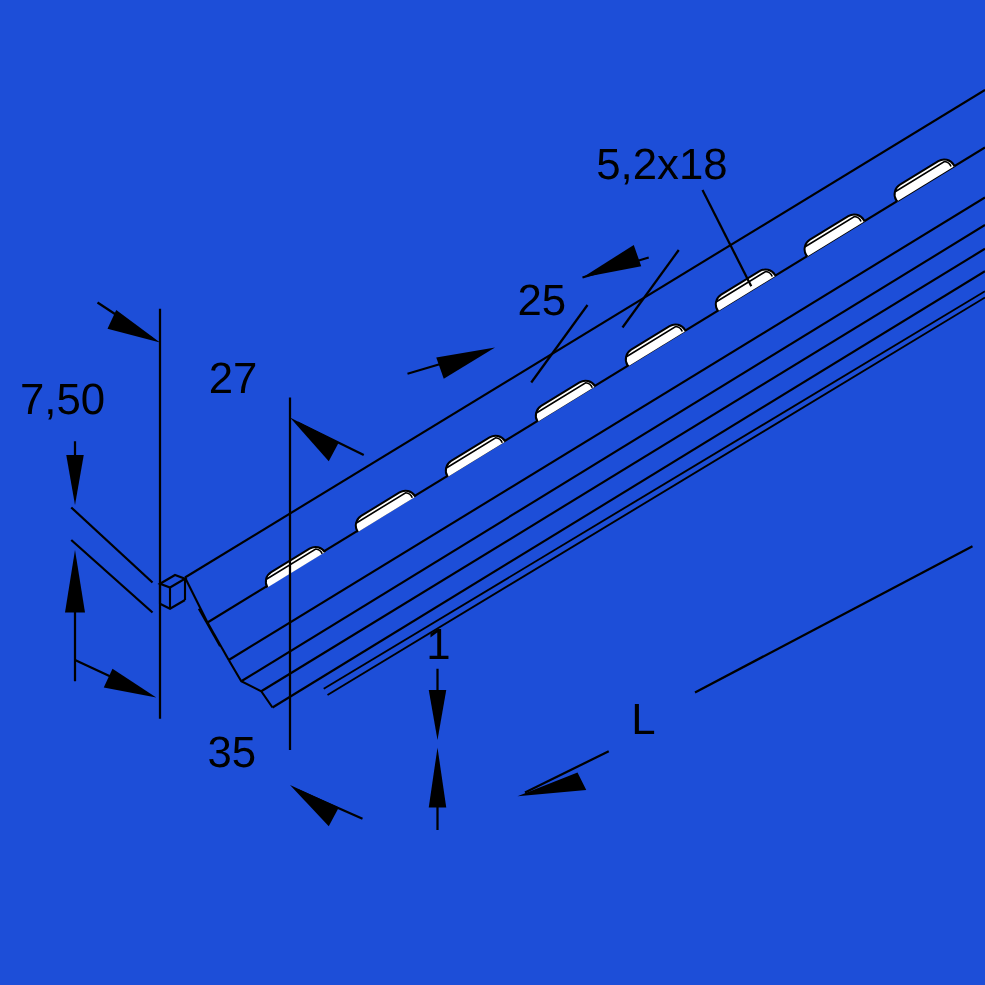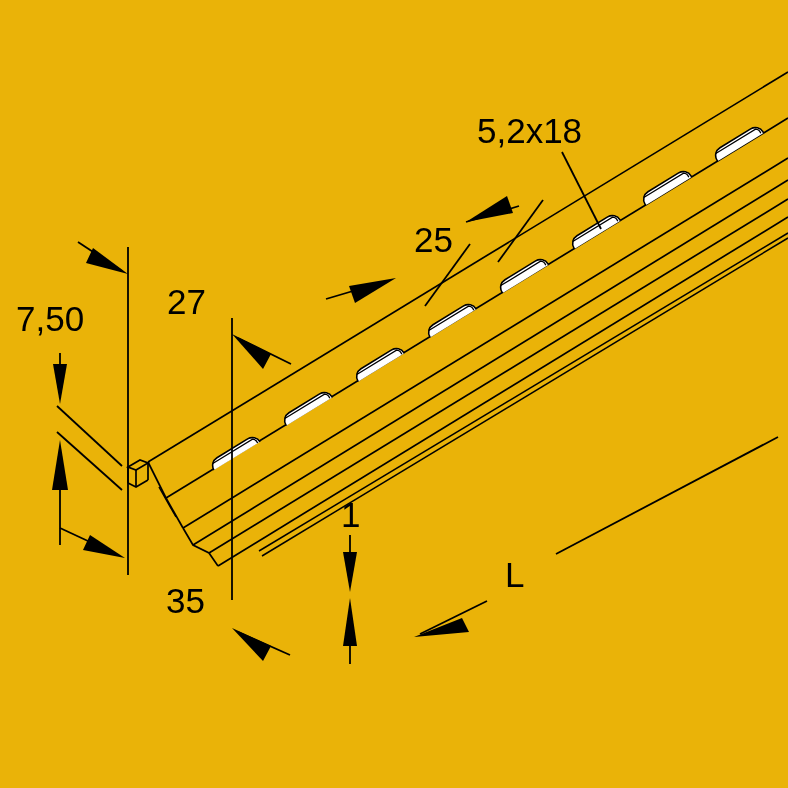--- a/index.html
+++ b/index.html
@@ -5,21 +5,21 @@
 <style>
   html,body{margin:0;padding:0;background:#ffffff;}
   body{
     width:788px;height:788px;overflow:hidden;
     font-family:"Liberation Sans", sans-serif;
     color:#000;
   }
   #drawing{
     position:relative;
     width:788px;height:788px;
-    background:#eab308;
+    background:#1d4ed8;
   }
   svg#canvas{
     position:absolute;left:0;top:0;
     width:788px;height:788px;
     display:block;
   }
   .dimtext{
     font-family:"Liberation Sans", sans-serif;
     font-size:35px;
     fill:#000;

